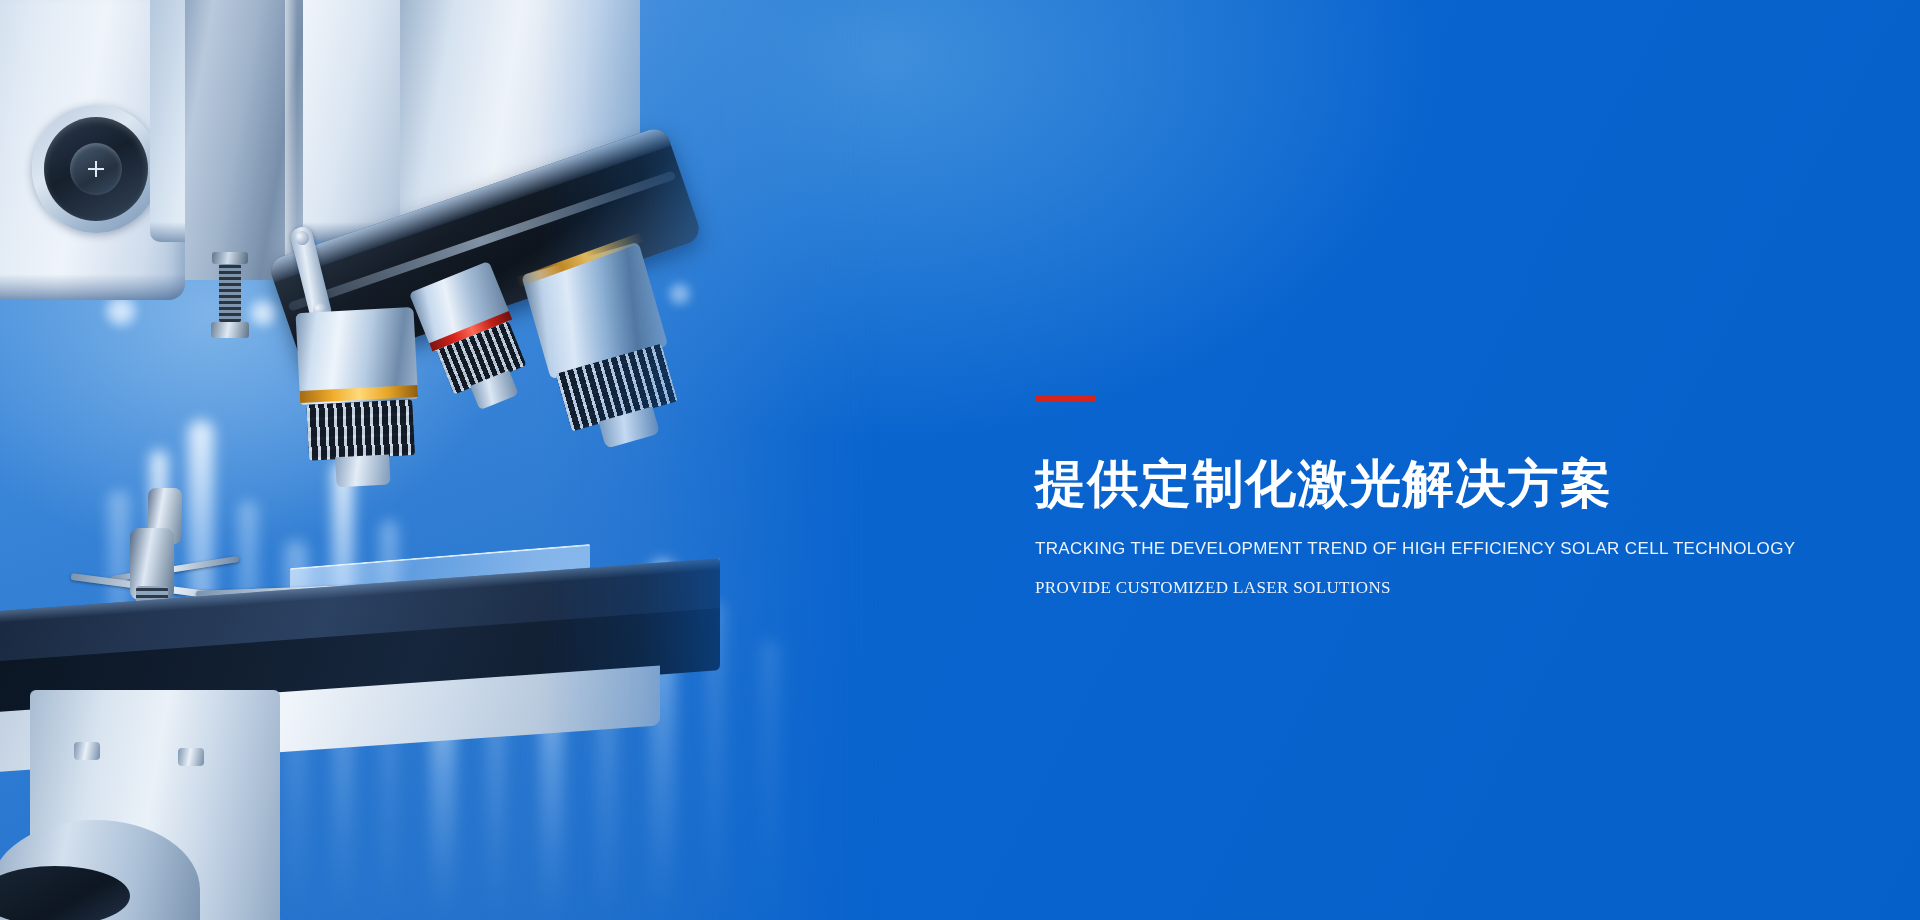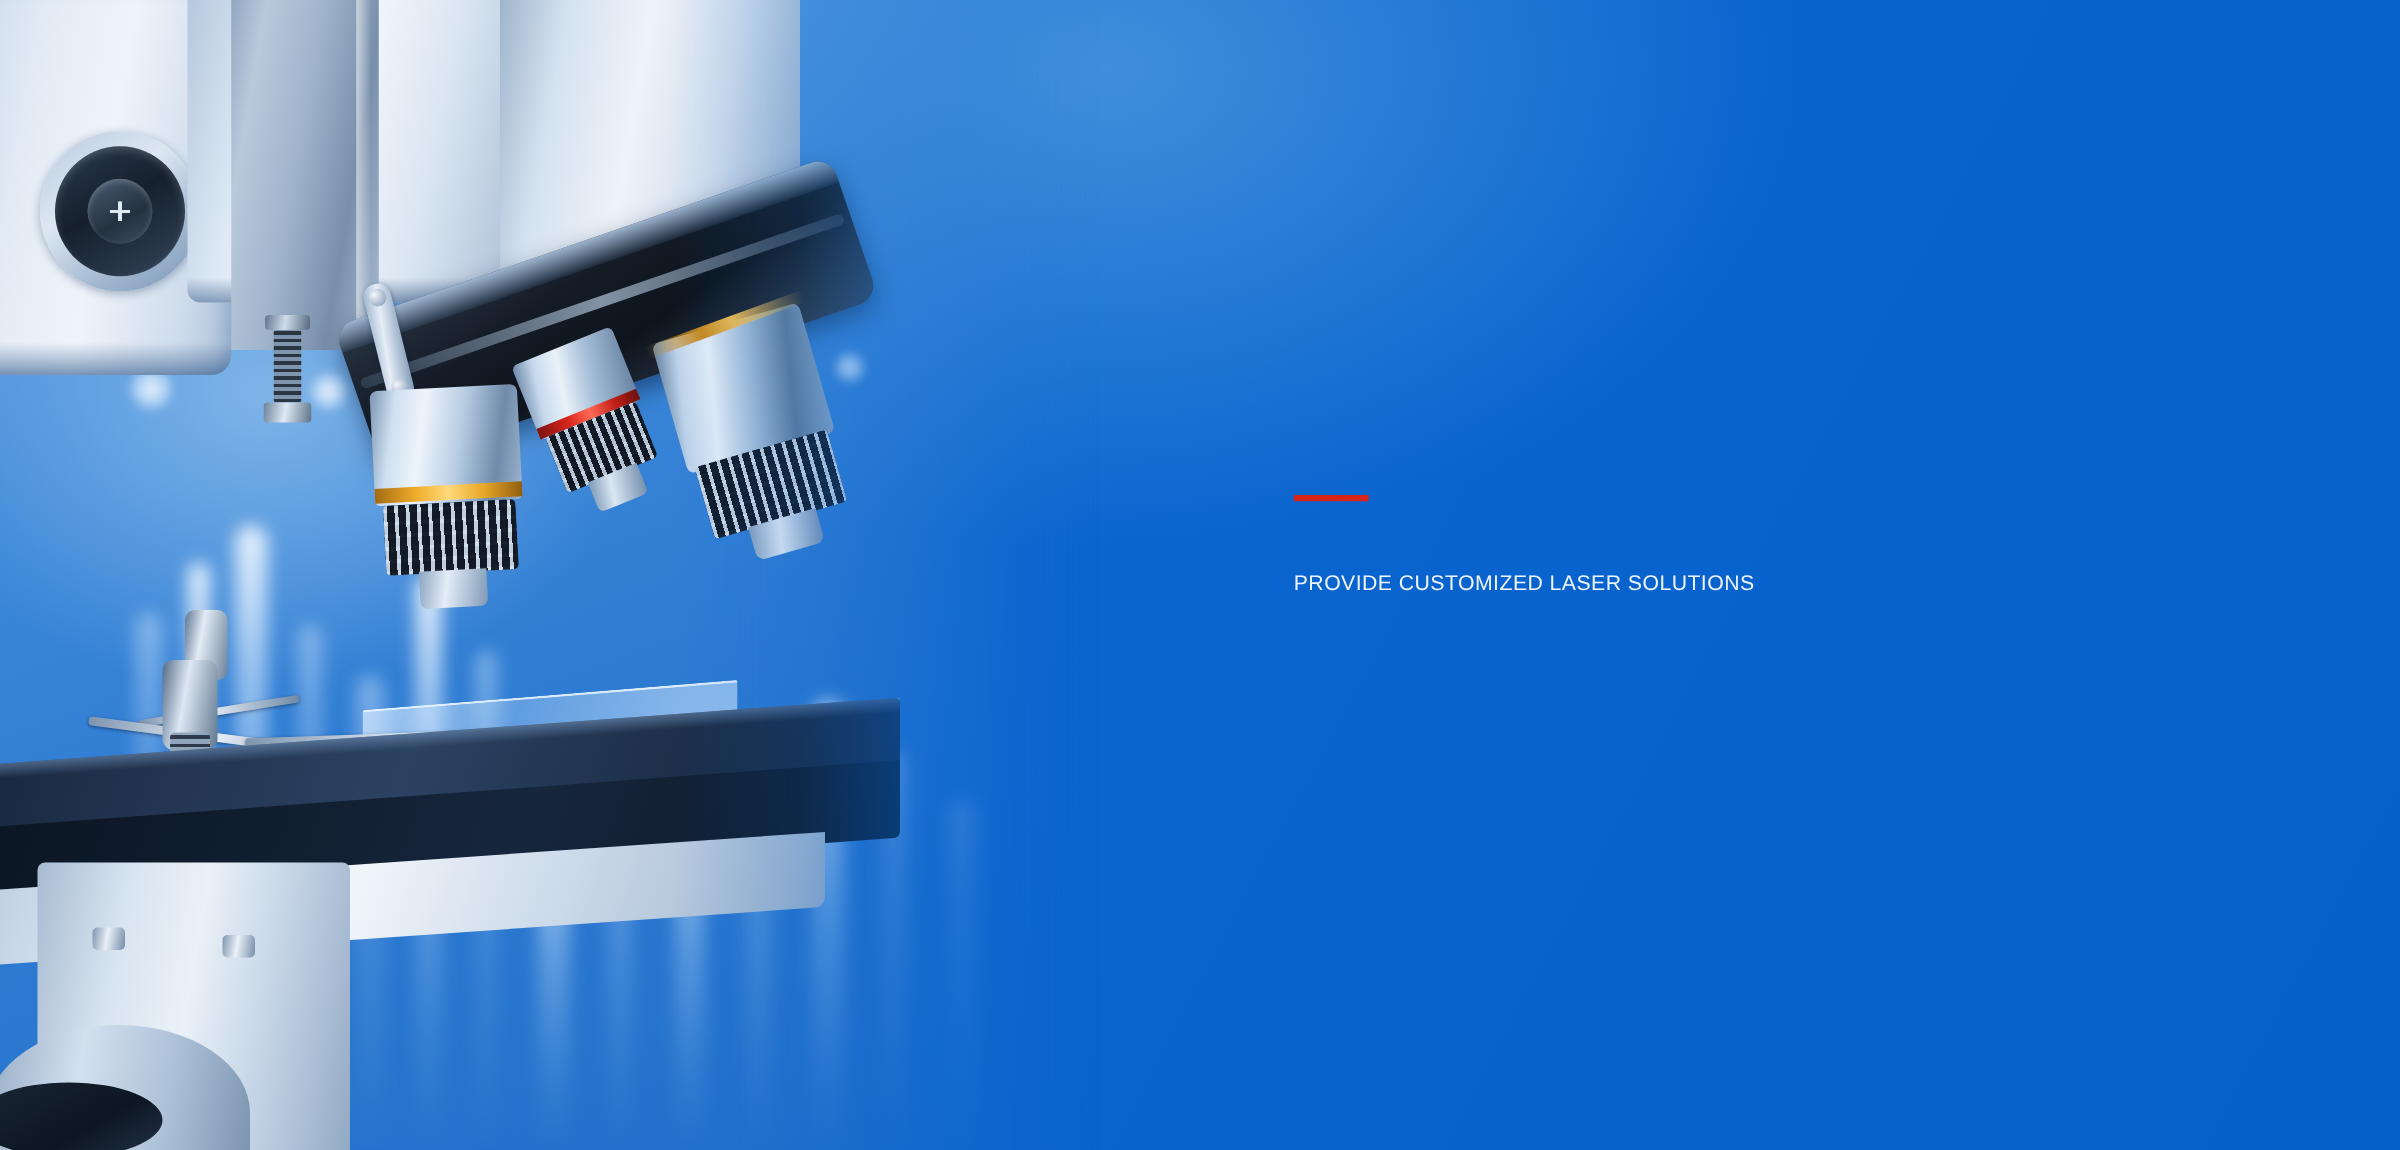--- a/index.html
+++ b/index.html
@@ -395,21 +395,21 @@
     white-space:nowrap;
   }
   .sub-en {
     font-size:17px;
     color:#eef4fc;
     letter-spacing:.35px;
     line-height:1;
     margin-bottom:22px;
     white-space:nowrap;
   }
-  .sub-en.last { margin-bottom:1px; }
+  .sub-en.last { margin-bottom:1px;font-family:Liberation Serif, serif; }
 </style>
 </head>
 <body>
 
 <div class="banner">
 
   <div class="bg-base"></div>
 
   <div class="photo">
 
@@ -502,19 +502,21 @@
     <div class="base-foot"></div>
     <div class="base-dark-round"></div>
 
   </div>
 
   <div class="copy">
 
     <div class="accent-rule"></div>
 
 
-
+    <h1 class="headline">提供定制化激光解决方案</h1>
+
+    <div class="sub-en">TRACKING THE DEVELOPMENT TREND OF HIGH EFFICIENCY SOLAR CELL TECHNOLOGY</div>
 
     <div class="sub-en last">PROVIDE CUSTOMIZED LASER SOLUTIONS</div>
 
   </div>
 
 </div>
 
 </body></html>

